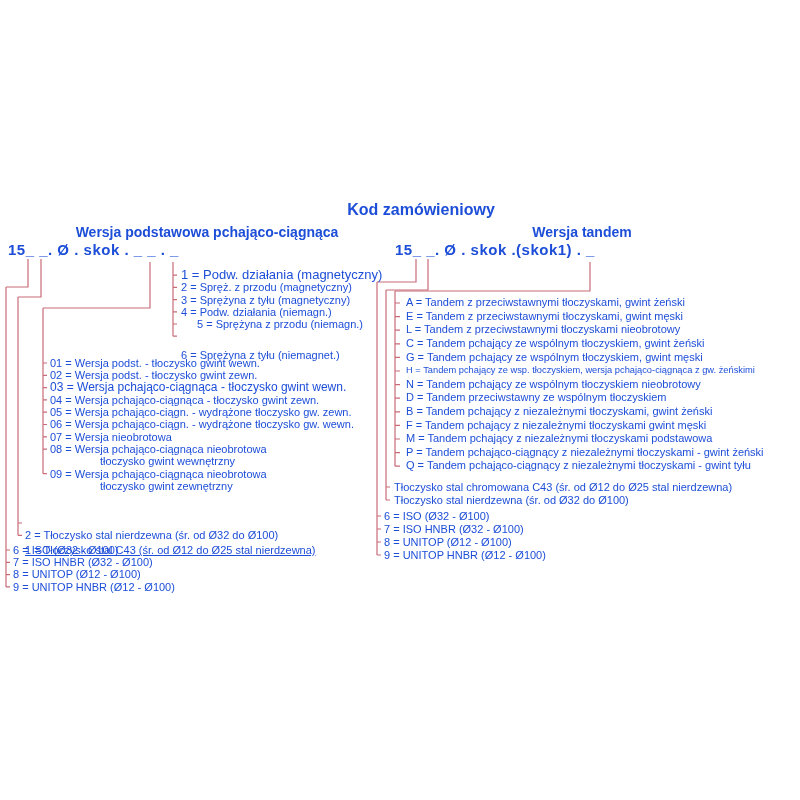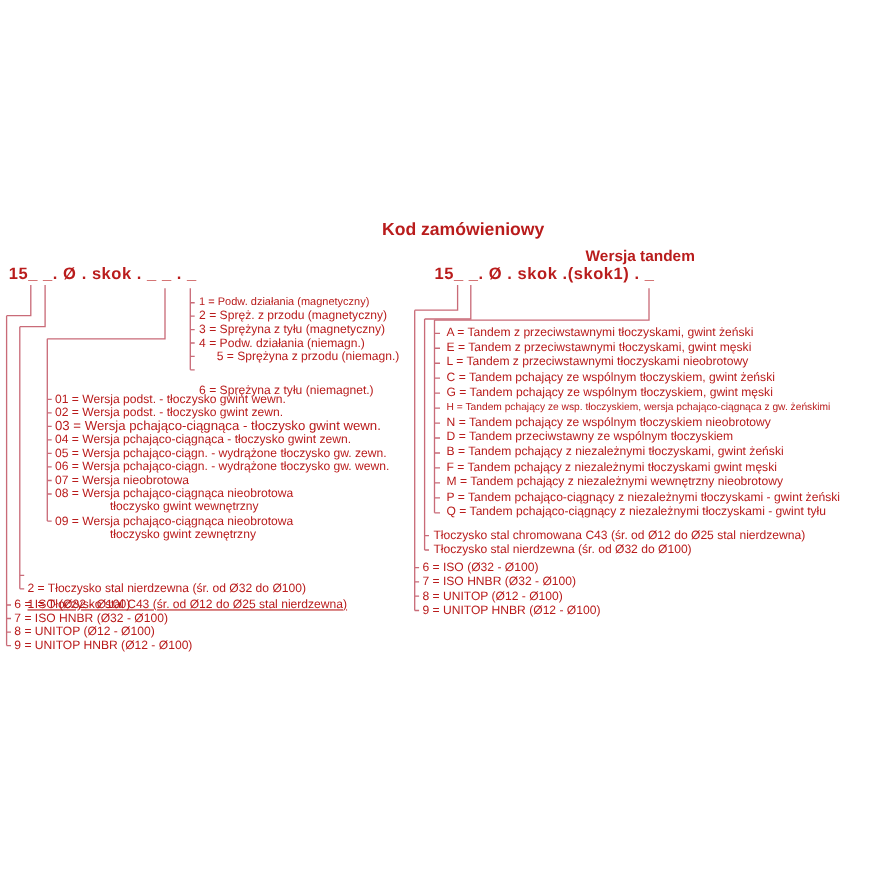--- a/index.html
+++ b/index.html
@@ -1,17 +1,17 @@
 <!DOCTYPE html>
 <html><head>
 <meta charset="utf-8">
 <style>
   html,body{margin:0;padding:0;background:#ffffff;}
   #page{position:relative;width:800px;height:800px;background:#ffffff;overflow:hidden;
-        font-family:"Liberation Sans",sans-serif;color:#b91c1c;}
+        font-family:"Liberation Sans",sans-serif;color:#1d4ed8;}
   .abs{position:absolute;white-space:nowrap;}
   .title{font-weight:bold;font-size:16px;text-align:center;}
   .subtitle{font-weight:bold;font-size:14px;text-align:center;}
   .code{font-weight:bold;font-size:15px;letter-spacing:.5px;}
   .list-line{position:absolute;white-space:nowrap;font-size:11px;}
   svg.connectors{position:absolute;left:0;top:0;pointer-events:none;}
 </style>
 </head>
 <body>
 
@@ -25,27 +25,28 @@
       <path d="M150,262 V308 H43"></path>
       <path d="M416,259 V282 H377"></path>
       <path d="M428,259 V290 H386"></path>
       <path d="M590,262 V291 H395"></path>
 
       <path id="list-lines" d="M173,262 V336.2 M173,275.2 H177 M173,287.4 H177 M173,299.6 H177 M173,311.8 H177 M173,324.0 H177 M173,336.2 H177 M43,308 V473.7 M43,363.0 H47 M43,375.3 H47 M43,387.6 H47 M43,399.9 H47 M43,412.2 H47 M43,424.5 H47 M43,436.8 H47 M43,449.1 H47 M43,473.7 H47 M18,297 V535.3 M18,523.0 H22 M18,535.3 H22 M6,287 V586.9 M6,550.0 H10 M6,562.3 H10 M6,574.6 H10 M6,586.9 H10 M395,291 V466.2 M395,303.0 H400 M395,316.6 H400 M395,330.2 H400 M395,343.8 H400 M395,357.4 H400 M395,371.0 H400 M395,384.6 H400 M395,398.2 H400 M395,411.8 H400 M395,425.4 H400 M395,439.0 H400 M395,452.6 H400 M395,466.2 H400 M386,290 V500.0 M386,487.0 H390 M386,500.0 H390 M377,282 V555.0 M377,516.0 H381 M377,529.0 H381 M377,542.0 H381 M377,555.0 H381"></path>
     </g>
   </svg>
 
   <div class="abs title" style="left:341px;top:201px;width:160px;">Kod zamówieniowy</div>
+  <div class="abs subtitle" style="left:57px;top:224px;width:300px;">Wersja podstawowa pchająco-ciągnąca</div>
   <div class="abs subtitle" style="left:482px;top:224px;width:200px;">Wersja tandem</div>
 
   <div class="abs code" style="left:8px;top:241px;">15_ _. Ø . skok . _ _ . _</div>
   <div class="abs code" style="left:395px;top:241px;">15_ _. Ø . skok .(skok1) . _</div>
 
   <div id="lists">
-      <div class="list-line" style="left: 181px; top: 269.1px; line-height: 12.2px; font-size: 10px;">1 = Podw. działania (magnetyczny)</div>
+      <div class="list-line" style="left: 181px; top: 269.1px; line-height: 12.2px; font-size: 13px;">1 = Podw. działania (magnetyczny)</div>
       <div class="list-line" style="left: 181px; top: 281.3px; line-height: 12.2px; font-size: 11px;">2 = Spręż. z przodu (magnetyczny)</div>
       <div class="list-line" style="left: 181px; top: 293.5px; line-height: 12.2px; font-size: 11px;">3 = Sprężyna z tyłu (magnetyczny)</div>
       <div class="list-line" style="left: 181px; top: 305.7px; line-height: 12.2px; font-size: 11px;">4 = Podw. działania (niemagn.)</div>
       <div class="list-line" style="left: 197px; top: 317.9px; line-height: 12.2px; font-size: 11px;">5 = Sprężyna z przodu (niemagn.)</div>
       <div class="list-line" style="left: 181px; top: 349px; line-height: 12.2px; font-size: 11px;">6 = Sprężyna z tyłu (niemagnet.)</div>
       <div class="list-line" style="left: 50px; top: 356.85px; line-height: 12.3px; font-size: 11px;">01 = Wersja podst. - tłoczysko gwint wewn.</div>
       <div class="list-line" style="left: 50px; top: 369.15px; line-height: 12.3px; font-size: 11px;">02 = Wersja podst. - tłoczysko gwint zewn.</div>
       <div class="list-line" style="left: 50px; top: 381.45px; line-height: 12.3px; font-size: 12px;">03 = Wersja pchająco-ciągnąca - tłoczysko gwint wewn.</div>
       <div class="list-line" style="left: 50px; top: 393.75px; line-height: 12.3px; font-size: 11px;">04 = Wersja pchająco-ciągnąca - tłoczysko gwint zewn.</div>
       <div class="list-line" style="left: 50px; top: 406.05px; line-height: 12.3px; font-size: 11px;">05 = Wersja pchająco-ciągn. - wydrążone tłoczysko gw. zewn.</div>
@@ -64,21 +65,21 @@
       <div class="list-line" style="left: 406px; top: 296.2px; line-height: 13.6px; font-size: 11px;">A = Tandem z przeciwstawnymi tłoczyskami, gwint żeński</div>
       <div class="list-line" style="left: 406px; top: 309.8px; line-height: 13.6px; font-size: 11px;">E = Tandem z przeciwstawnymi tłoczyskami, gwint męski</div>
       <div class="list-line" style="left: 406px; top: 323.4px; line-height: 13.6px; font-size: 11px;">L = Tandem z przeciwstawnymi tłoczyskami nieobrotowy</div>
       <div class="list-line" style="left: 406px; top: 337px; line-height: 13.6px; font-size: 11px;">C = Tandem pchający ze wspólnym tłoczyskiem, gwint żeński</div>
       <div class="list-line" style="left: 406px; top: 350.6px; line-height: 13.6px; font-size: 11px;">G = Tandem pchający ze wspólnym tłoczyskiem, gwint męski</div>
       <div class="list-line" style="left: 406px; top: 364.2px; line-height: 13.6px; font-size: 9.3px;">H = Tandem pchający ze wsp. tłoczyskiem, wersja pchająco-ciągnąca z gw. żeńskimi</div>
       <div class="list-line" style="left: 406px; top: 377.8px; line-height: 13.6px; font-size: 11px;">N = Tandem pchający ze wspólnym tłoczyskiem nieobrotowy</div>
       <div class="list-line" style="left: 406px; top: 391.4px; line-height: 13.6px; font-size: 11px;">D = Tandem przeciwstawny ze wspólnym tłoczyskiem</div>
       <div class="list-line" style="left: 406px; top: 405px; line-height: 13.6px; font-size: 11px;">B = Tandem pchający z niezależnymi tłoczyskami, gwint żeński</div>
       <div class="list-line" style="left: 406px; top: 418.6px; line-height: 13.6px; font-size: 11px;">F = Tandem pchający z niezależnymi tłoczyskami gwint męski</div>
-      <div class="list-line" style="left: 406px; top: 432.2px; line-height: 13.6px; font-size: 11px;">M = Tandem pchający z niezależnymi wewnętrzny nieobrotowy</div>
+      <div class="list-line" style="left: 406px; top: 432.2px; line-height: 13.6px; font-size: 11px;">M = Tandem pchający z niezależnymi tłoczyskami podstawowa</div>
       <div class="list-line" style="left: 406px; top: 445.8px; line-height: 13.6px; font-size: 11px;">P = Tandem pchająco-ciągnący z niezależnymi tłoczyskami - gwint żeński</div>
       <div class="list-line" style="left: 406px; top: 459.4px; line-height: 13.6px; font-size: 11px;">Q = Tandem pchająco-ciągnący z niezależnymi tłoczyskami - gwint tyłu</div>
       <div class="list-line" style="left: 394px; top: 480.5px; line-height: 13px; font-size: 11px;">Tłoczysko stal chromowana C43 (śr. od Ø12 do Ø25 stal nierdzewna)</div>
       <div class="list-line" style="left: 394px; top: 493.5px; line-height: 13px; font-size: 11px;">Tłoczysko stal nierdzewna (śr. od Ø32 do Ø100)</div>
       <div class="list-line" style="left: 384px; top: 509.5px; line-height: 13px; font-size: 11px;">6 = ISO (Ø32 - Ø100)</div>
       <div class="list-line" style="left: 384px; top: 522.5px; line-height: 13px; font-size: 11px;">7 = ISO HNBR (Ø32 - Ø100)</div>
       <div class="list-line" style="left: 384px; top: 535.5px; line-height: 13px; font-size: 11px;">8 = UNITOP (Ø12 - Ø100)</div>
       <div class="list-line" style="left: 384px; top: 548.5px; line-height: 13px; font-size: 11px;">9 = UNITOP HNBR (Ø12 - Ø100)</div>
     </div>
 </div>

